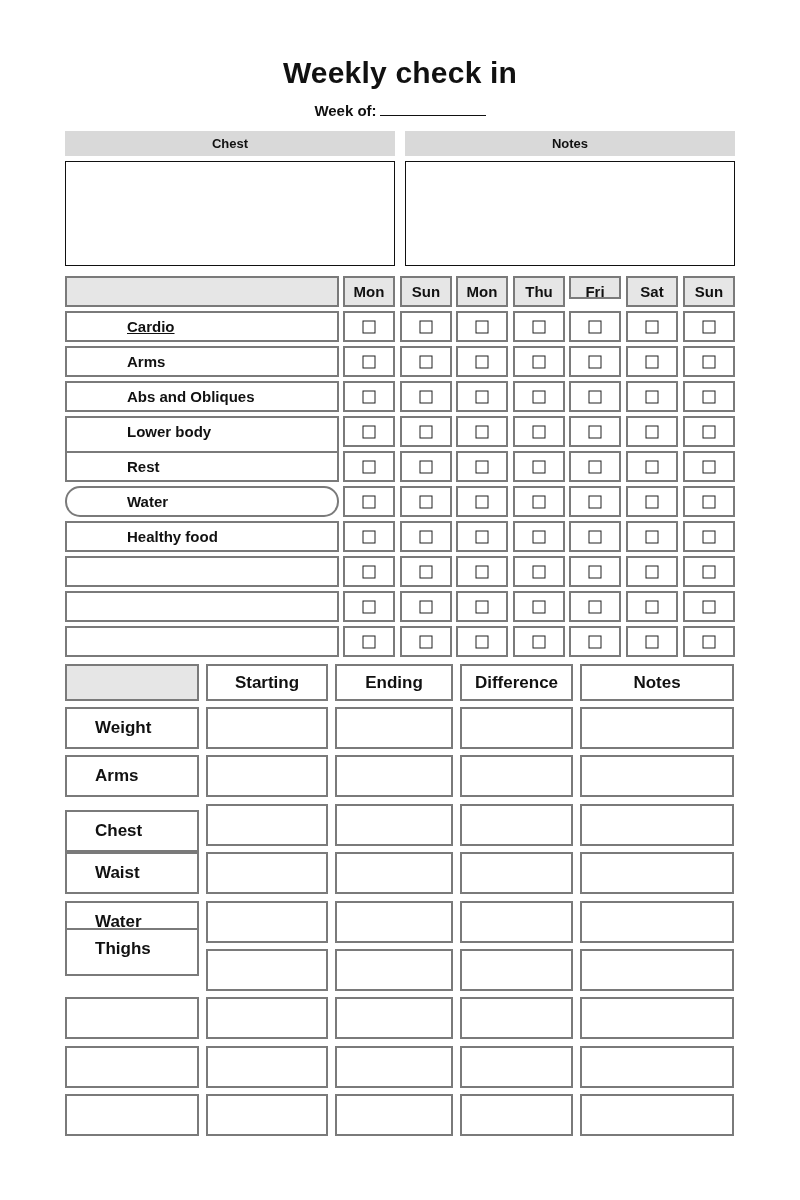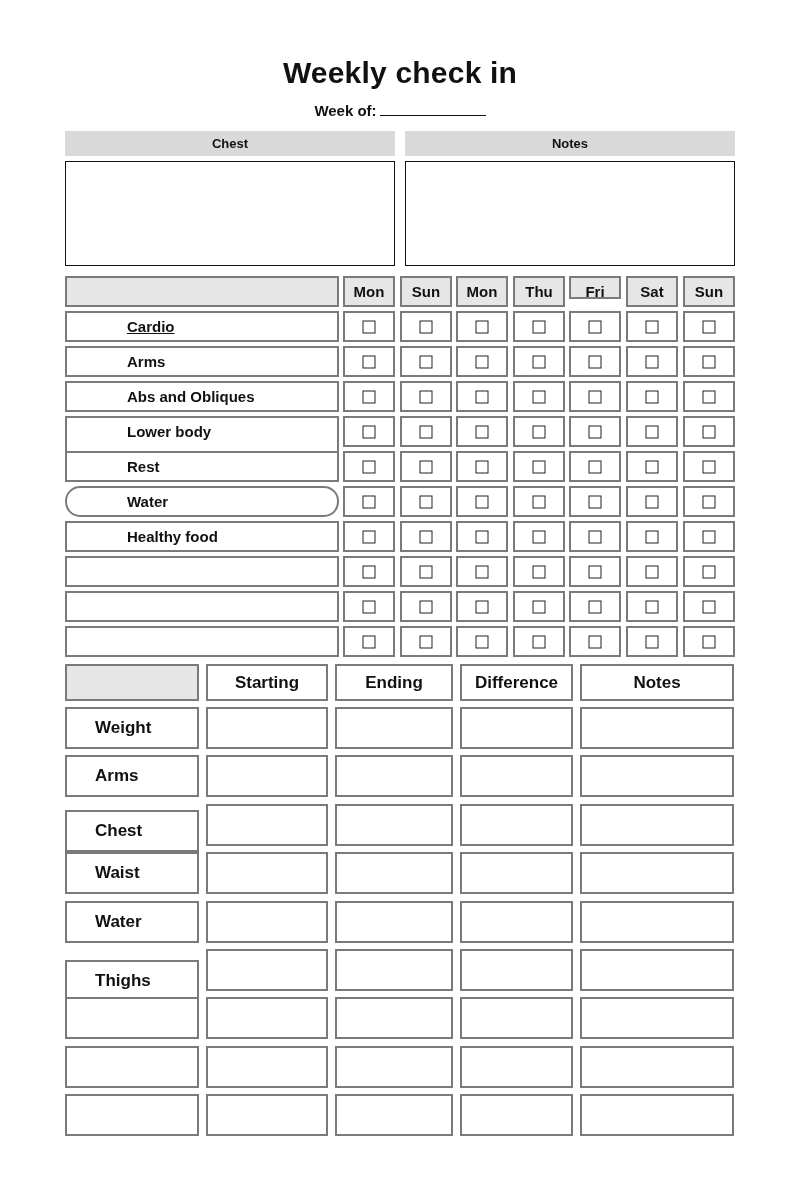--- a/index.html
+++ b/index.html
@@ -289,21 +289,21 @@
     <div class="cell meas-label" style="left: 65px; top: 852px; width: 134px; height: 42px; line-height: 38px;">Waist</div>
     <div class="cell" style="left: 206px; top: 852px; width: 122px; height: 42px; line-height: 38px; text-align: center; font-size: 15px;"></div>
     <div class="cell" style="left: 335px; top: 852px; width: 118px; height: 42px; line-height: 38px; text-align: center; font-size: 15px;"></div>
     <div class="cell" style="left: 460px; top: 852px; width: 113px; height: 42px; line-height: 38px; text-align: center; font-size: 15px;"></div>
     <div class="cell" style="left: 580px; top: 852px; width: 154px; height: 42px; line-height: 38px; text-align: center; font-size: 15px;"></div>
     <div class="cell meas-label" style="left: 65px; top: 901px; width: 134px; height: 42px; line-height: 38px;">Water</div>
     <div class="cell" style="left: 206px; top: 901px; width: 122px; height: 42px; line-height: 38px; text-align: center; font-size: 15px;"></div>
     <div class="cell" style="left: 335px; top: 901px; width: 118px; height: 42px; line-height: 38px; text-align: center; font-size: 15px;"></div>
     <div class="cell" style="left: 460px; top: 901px; width: 113px; height: 42px; line-height: 38px; text-align: center; font-size: 15px;"></div>
     <div class="cell" style="left: 580px; top: 901px; width: 154px; height: 42px; line-height: 38px; text-align: center; font-size: 15px;"></div>
-    <div class="cell meas-label" style="left: 65px; top: 960px; width: 134px; height: 58px; line-height: 38px;">Thighs</div>
+    <div class="cell meas-label" style="left: 65px; top: 928px; width: 134px; height: 48px; line-height: 38px;">Thighs</div>
     <div class="cell" style="left: 206px; top: 949px; width: 122px; height: 42px; line-height: 38px; text-align: center; font-size: 15px;"></div>
     <div class="cell" style="left: 335px; top: 949px; width: 118px; height: 42px; line-height: 38px; text-align: center; font-size: 15px;"></div>
     <div class="cell" style="left: 460px; top: 949px; width: 113px; height: 42px; line-height: 38px; text-align: center; font-size: 15px;"></div>
     <div class="cell" style="left: 580px; top: 949px; width: 154px; height: 42px; line-height: 38px; text-align: center; font-size: 15px;"></div>
     <div class="cell meas-label" style="left: 65px; top: 997px; width: 134px; height: 42px; line-height: 38px;"></div>
     <div class="cell" style="left: 206px; top: 997px; width: 122px; height: 42px; line-height: 38px; text-align: center; font-size: 15px;"></div>
     <div class="cell" style="left: 335px; top: 997px; width: 118px; height: 42px; line-height: 38px; text-align: center; font-size: 15px;"></div>
     <div class="cell" style="left: 460px; top: 997px; width: 113px; height: 42px; line-height: 38px; text-align: center; font-size: 15px;"></div>
     <div class="cell" style="left: 580px; top: 997px; width: 154px; height: 42px; line-height: 38px; text-align: center; font-size: 15px;"></div>
     <div class="cell meas-label" style="left: 65px; top: 1046px; width: 134px; height: 42px; line-height: 38px;"></div>

